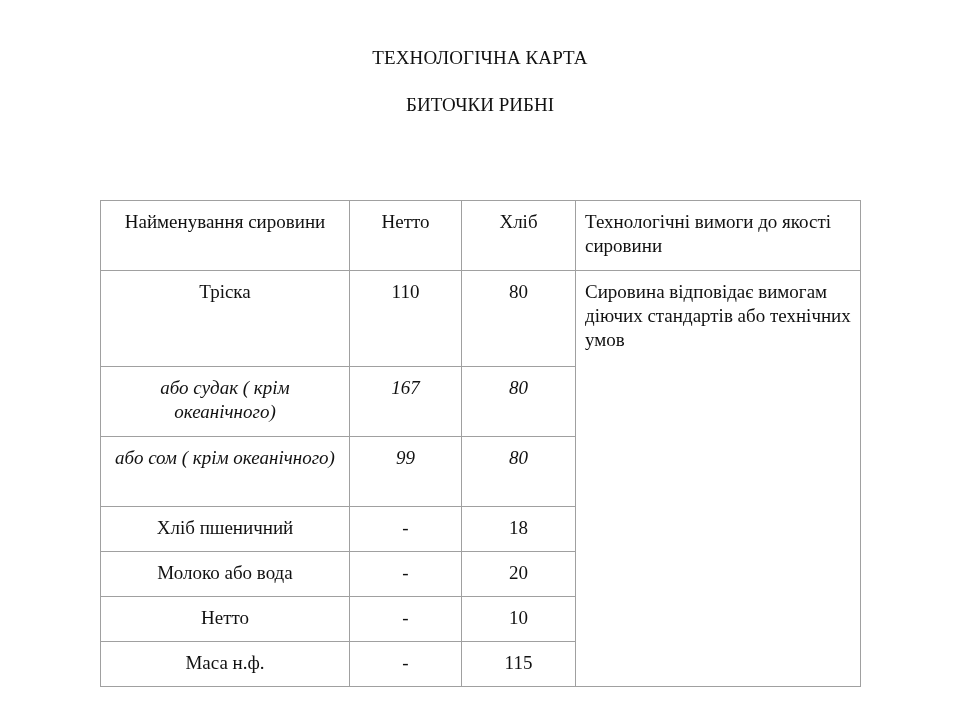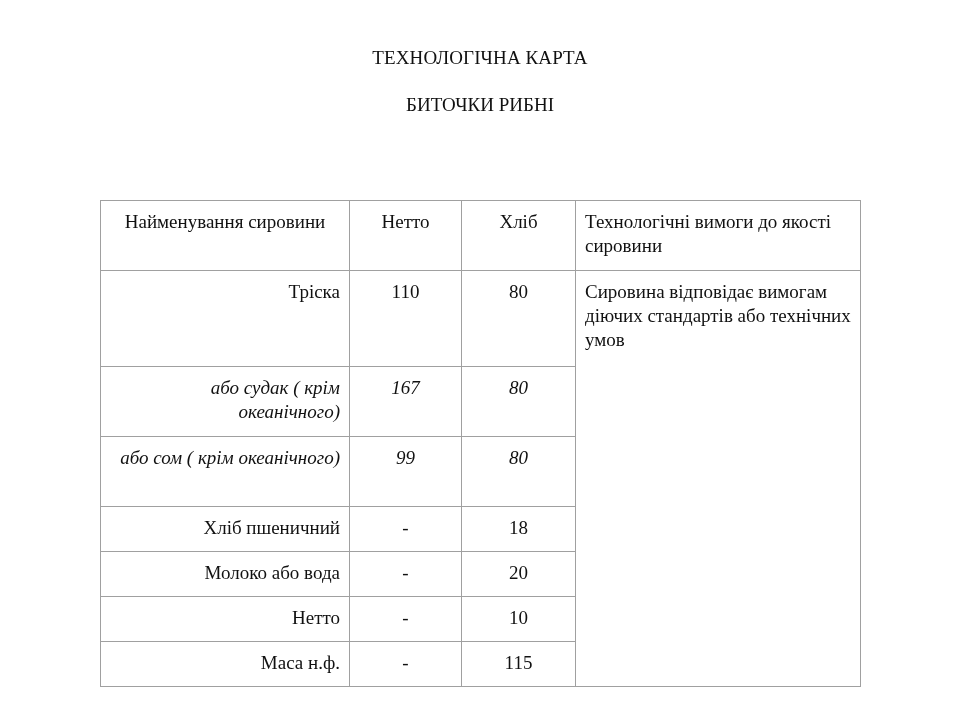--- a/index.html
+++ b/index.html
@@ -41,21 +41,21 @@
       border-collapse: collapse;
       font-size: 19px;
       line-height: 24px;
     }
     table.recipe td, table.recipe th {
       border: 1px solid #a0a0a0;
       vertical-align: top;
       font-weight: normal;
       padding: 9px 9px 0 9px;
     }
-    .col-name { width: 230px; text-align: right; }
+    .col-name { width: 230px; text-align: center; }
     .col-gross { width: 93px; text-align: center; }
     .col-net { width: 95px; text-align: center; }
     .col-req { text-align: left; }
     th.col-name { text-align: center; }
     tr.header-row { height: 70px; }
     tr.r-tall { height: 96px; }
     tr.r-two { height: 70px; font-style: italic; }
     tr.r-one { height: 45px; }
   </style>
 </head>

